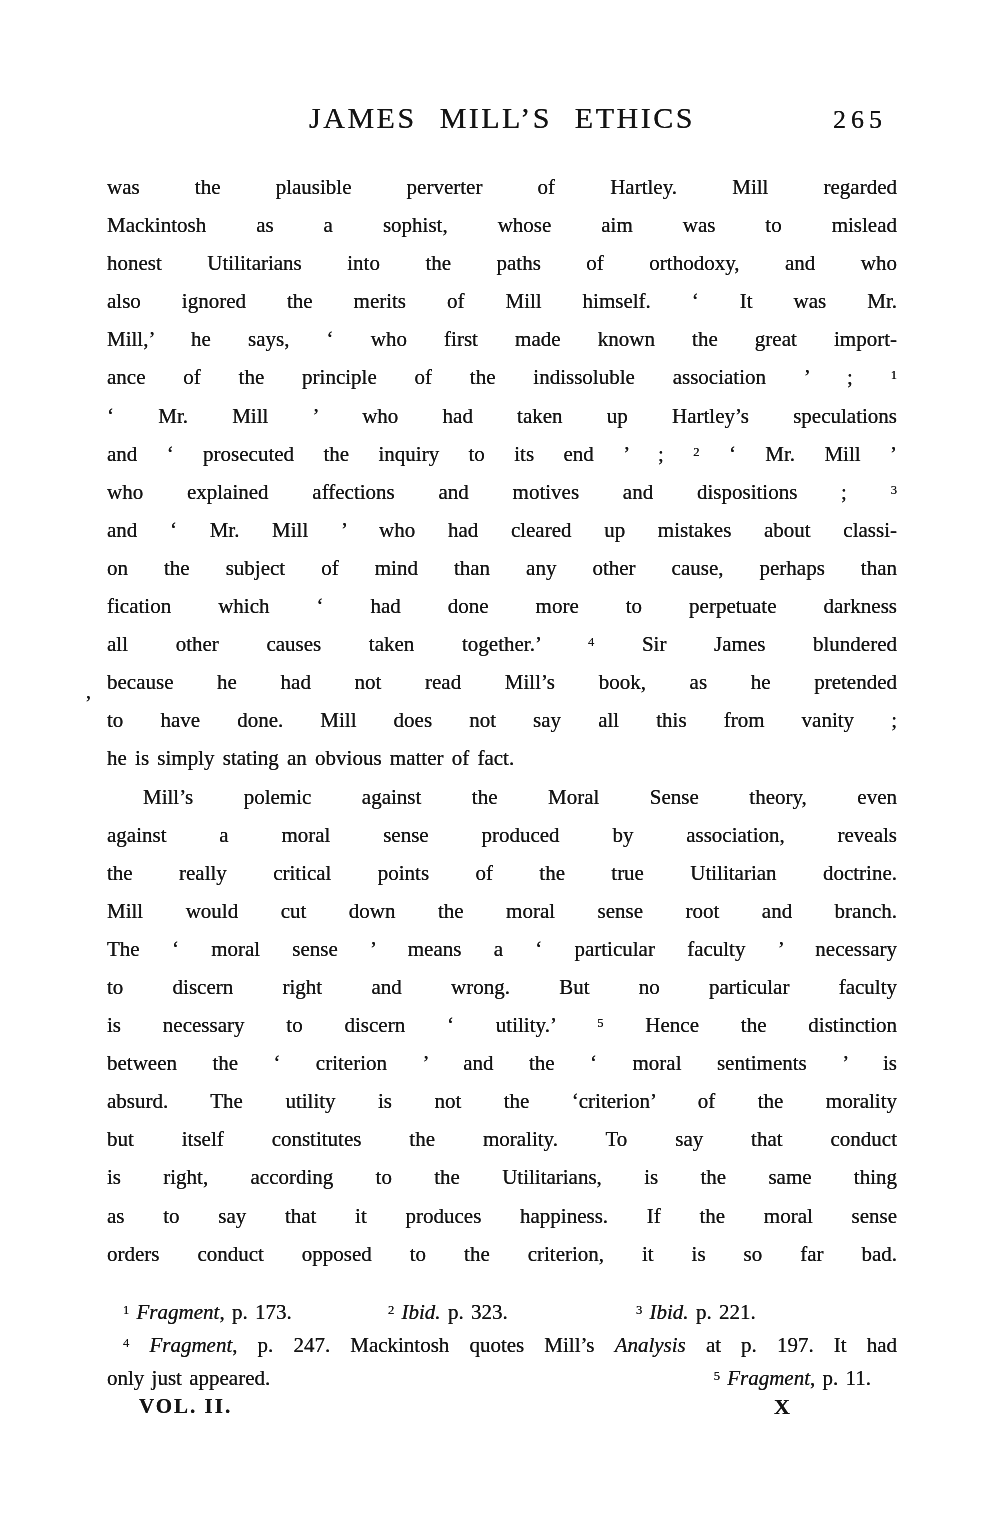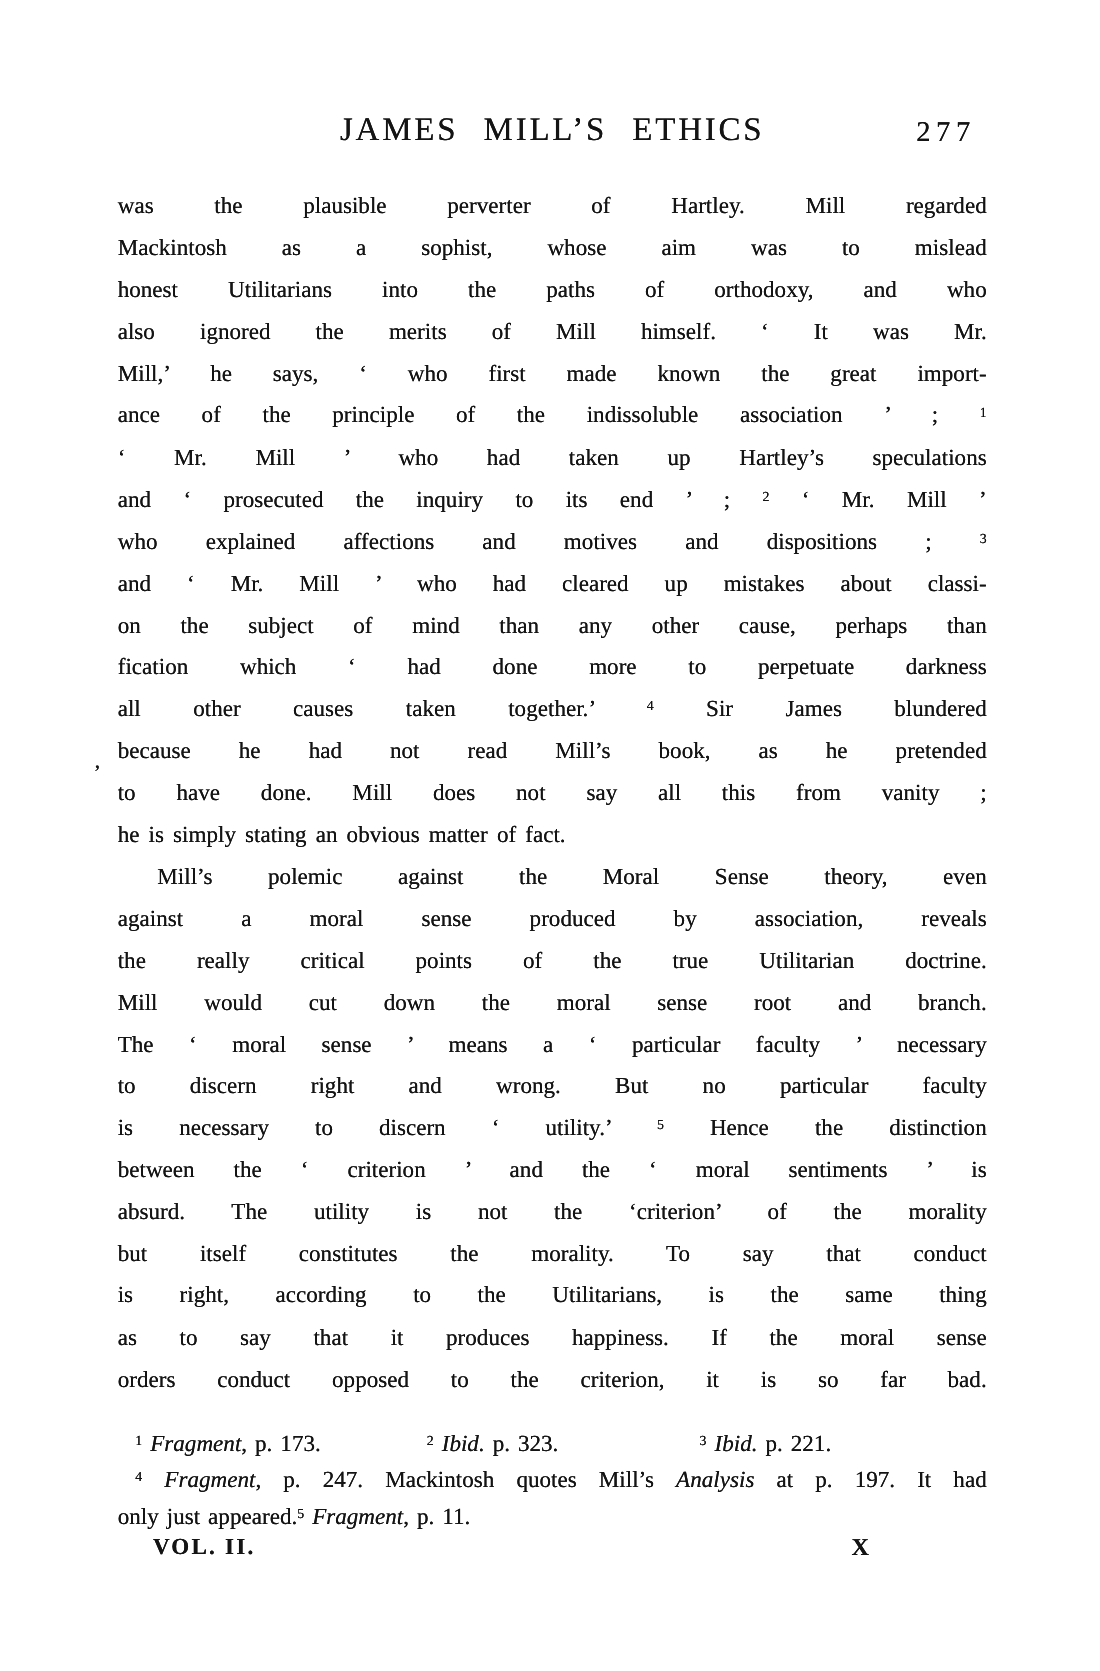--- a/index.html
+++ b/index.html
@@ -31,38 +31,38 @@
   sup{font-size:0.60em;line-height:0;vertical-align:0.42em;}
   .footnotes{
     position:absolute;top:1296px;left:107px;width:790px;
     font-size:21px;line-height:33px;word-spacing:2px;
   }
   .fn-row1{position:relative;height:33px;}
   .fn-row1 .fn-a{position:absolute;left:16px;}
   .fn-row1 .fn-b{position:absolute;left:281px;}
   .fn-row1 .fn-c{position:absolute;left:529px;}
   .fn-row2{text-indent:16px;text-align:justify;text-align-last:justify;}
-  .fn-row3{display:flex;padding-right:26px;}
+  .fn-row3{display:flex;justify-content:space-between;padding-right:26px;}
   .footer{
     position:absolute;top:1394px;left:107px;width:790px;height:30px;
     font-size:21px;font-weight:bold;letter-spacing:2px;font-family:Liberation Serif, serif;
   }
   .vol{margin-left:32px;}
   .sig{position:absolute;right:105px;top:0;font-size:22px;}
   .stray{position:absolute;left:85px;top:692px;font-size:20px;color:var(--ink,#141414);}
   i{font-style:italic;}
 </style>
 </head>
 <body>
 
 <div class="page" style="--paper: #ffffff; --ink: #141414;">
 
   <div class="header">
     <span class="title">JAMES MILL’S ETHICS</span>
-    <span class="page-num">277</span>
+    <span class="page-num">265</span>
   </div>
 
   <span class="stray">’</span>
 
   <div class="body-text" id="body-text">
       <div class="line">was the plausible perverter of Hartley.  Mill regarded</div>
       <div class="line">Mackintosh as a sophist, whose aim was to mislead</div>
       <div class="line">honest Utilitarians into the paths of orthodoxy, and who</div>
       <div class="line">also ignored the merits of Mill himself.  ‘ It was Mr.</div>
       <div class="line">Mill,’ he says, ‘ who first made known the great import-</div>

